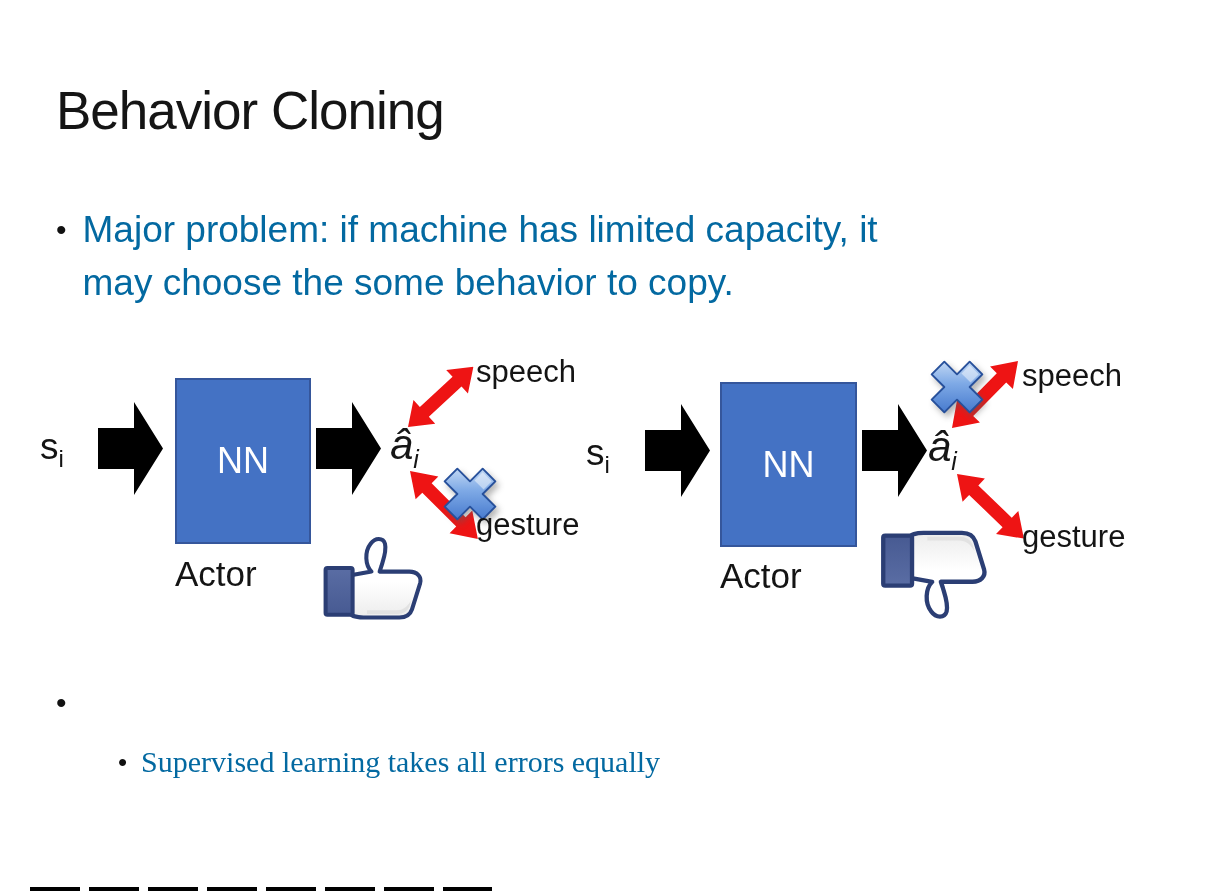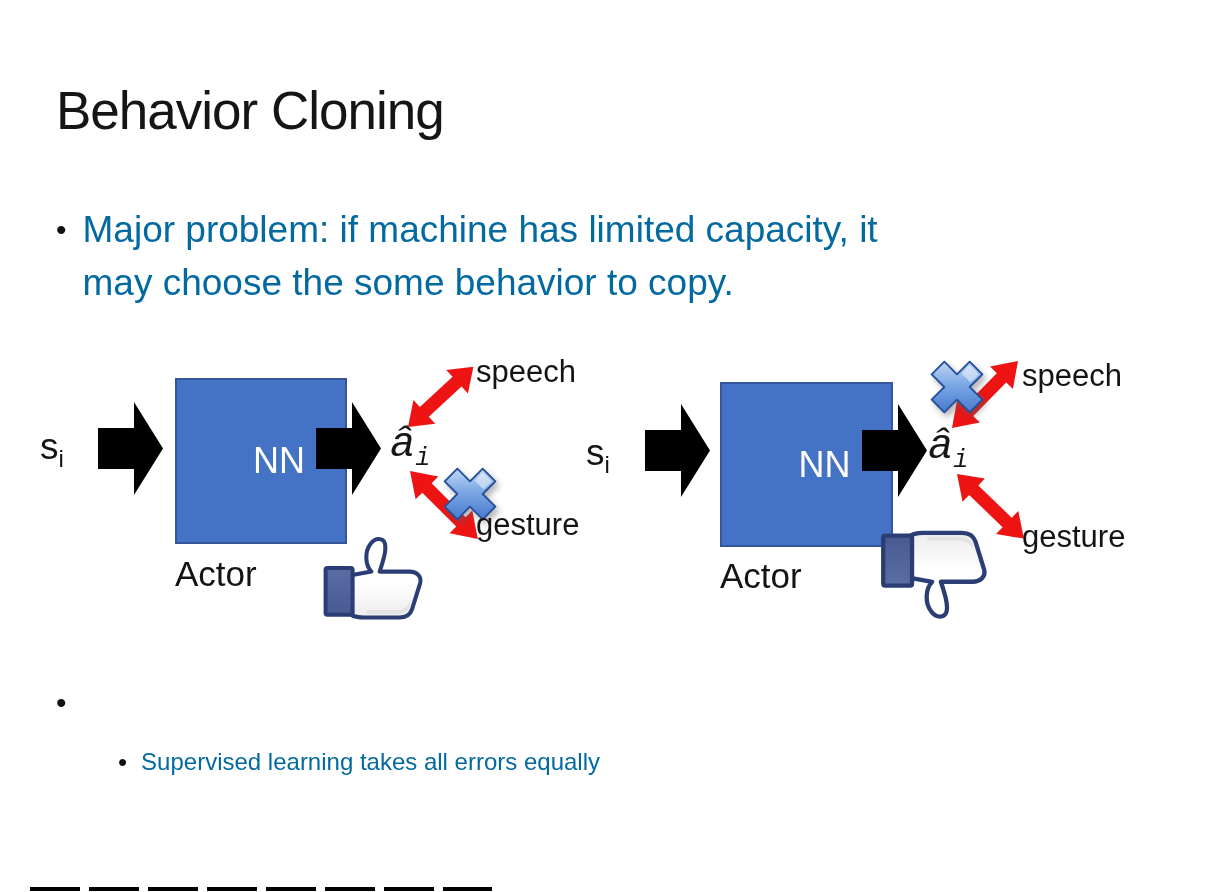--- a/index.html
+++ b/index.html
@@ -11,32 +11,32 @@
   .title{
     left:56px;top:44px;font-size:53px;font-weight:300;letter-spacing:-1px;color:#151515;margin-top:36px;
   }
   .bullet-row{display:flex;align-items:flex-start;}
   .bullet-dot{flex:0 0 auto;font-size:30px;line-height:53px;margin-right:16px;}
   .bullet-text{font-size:37px;line-height:53px;color:#0369a1;}
   .b1{left:56px;top:203px;width:1080px;}
   .b2{left:56px;top:676px;width:1100px;}
   .b3{left:118px;top:739px;}
   .b3 .bullet-dot{font-size:26px;line-height:46px;margin-right:14px;}
-  .b3 .bullet-text{font-size:24px;line-height:46px;}
+  .b3 .bullet-text{font-size:30px;line-height:46px;font-family:Liberation Serif, serif;}
 
   
   .io-label{font-size:37px;color:#141414;}
   .io-label sub{font-size:24px;}
   .nn-box{
-    background:#4472C4;border:2px solid #35569B;display:flex;align-items:center;justify-content:center;padding-left:36px;
+    background:#4472C4;border:2px solid #35569B;display:flex;align-items:center;justify-content:center;
   }
   .nn-box .nn-text{color:#fff;font-size:36px;}
   .actor-label{font-size:35px;text-align:left;color:#141414;}
   .arrow-word{font-size:31px;color:#141414;}
-  .ahat{font-family:Liberation Mono, monospace;font-style:italic;font-size:42px;line-height:1;color:#161616;text-align:center;}
+  .ahat{font-family:Liberation Sans, sans-serif;font-style:italic;font-size:42px;line-height:1;color:#161616;text-align:center;}
   .ahat sub{font-size:25px;}
 
   .dbl-arrow{transform-origin:0 50%;}
   .cross-x{filter:drop-shadow(3px 4px 3px rgba(90,90,90,.45));}
 
   .clip-line{
     left:30px;top:887px;width:462px;height:4px;
     background:repeating-linear-gradient(90deg,#000 0 50px,transparent 50px 59px);
   }
 </style>

